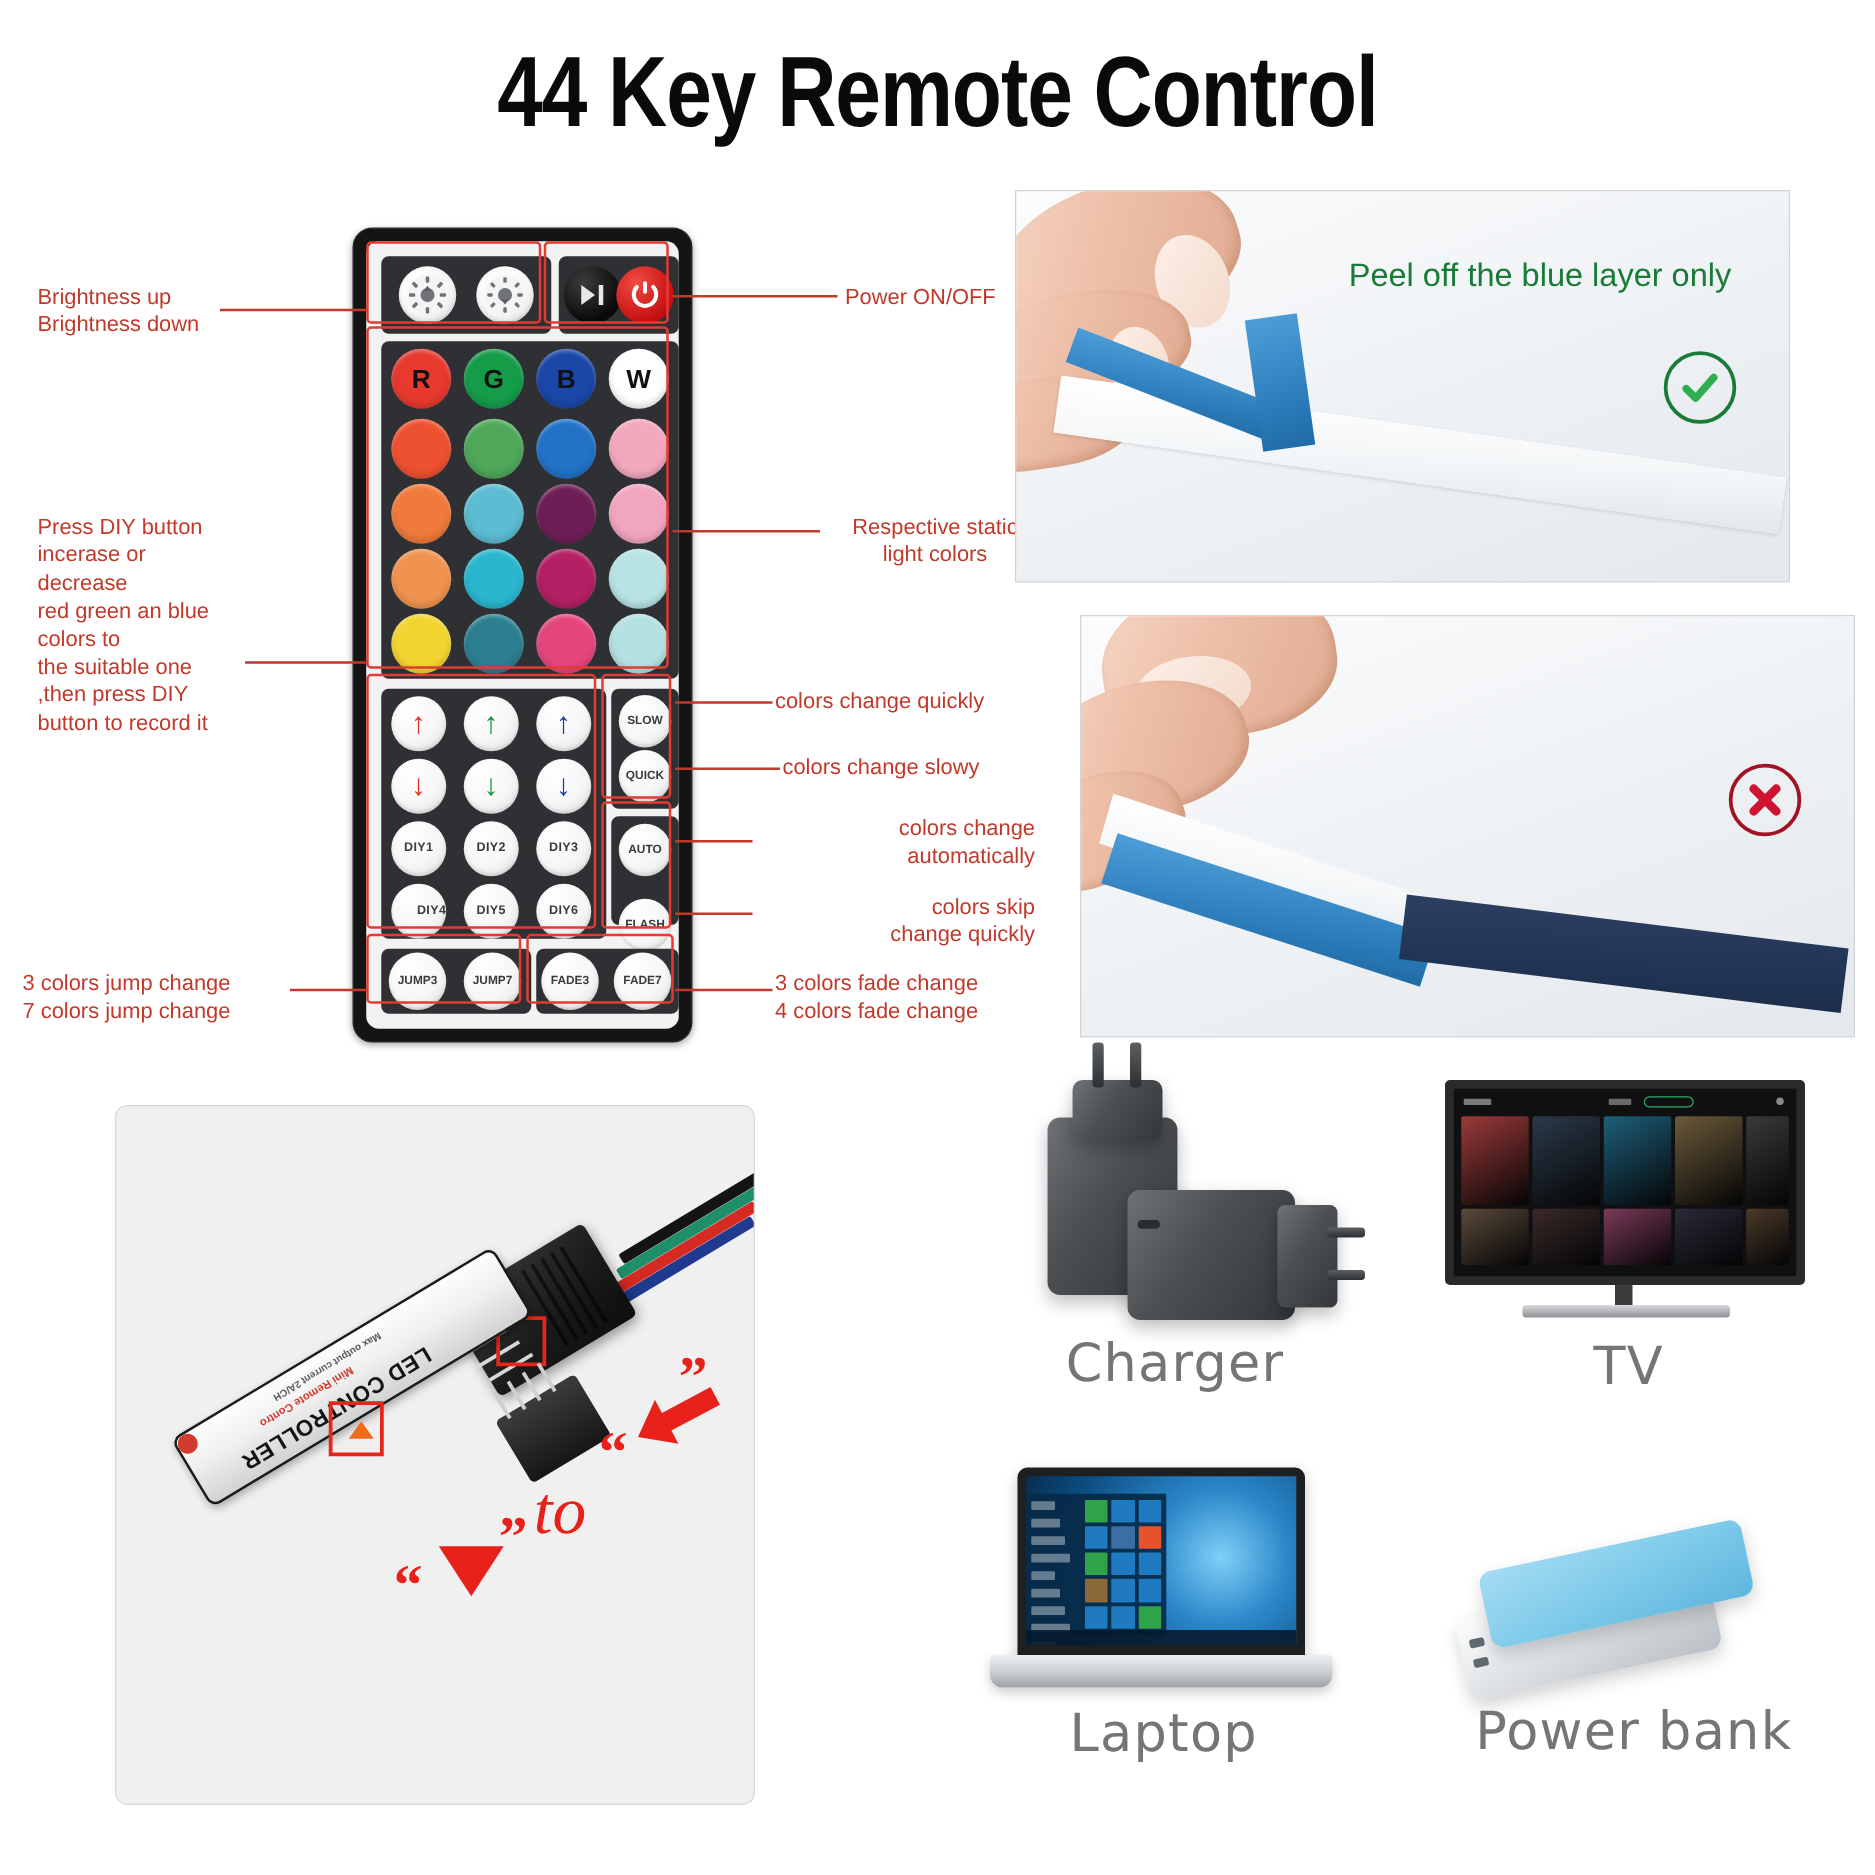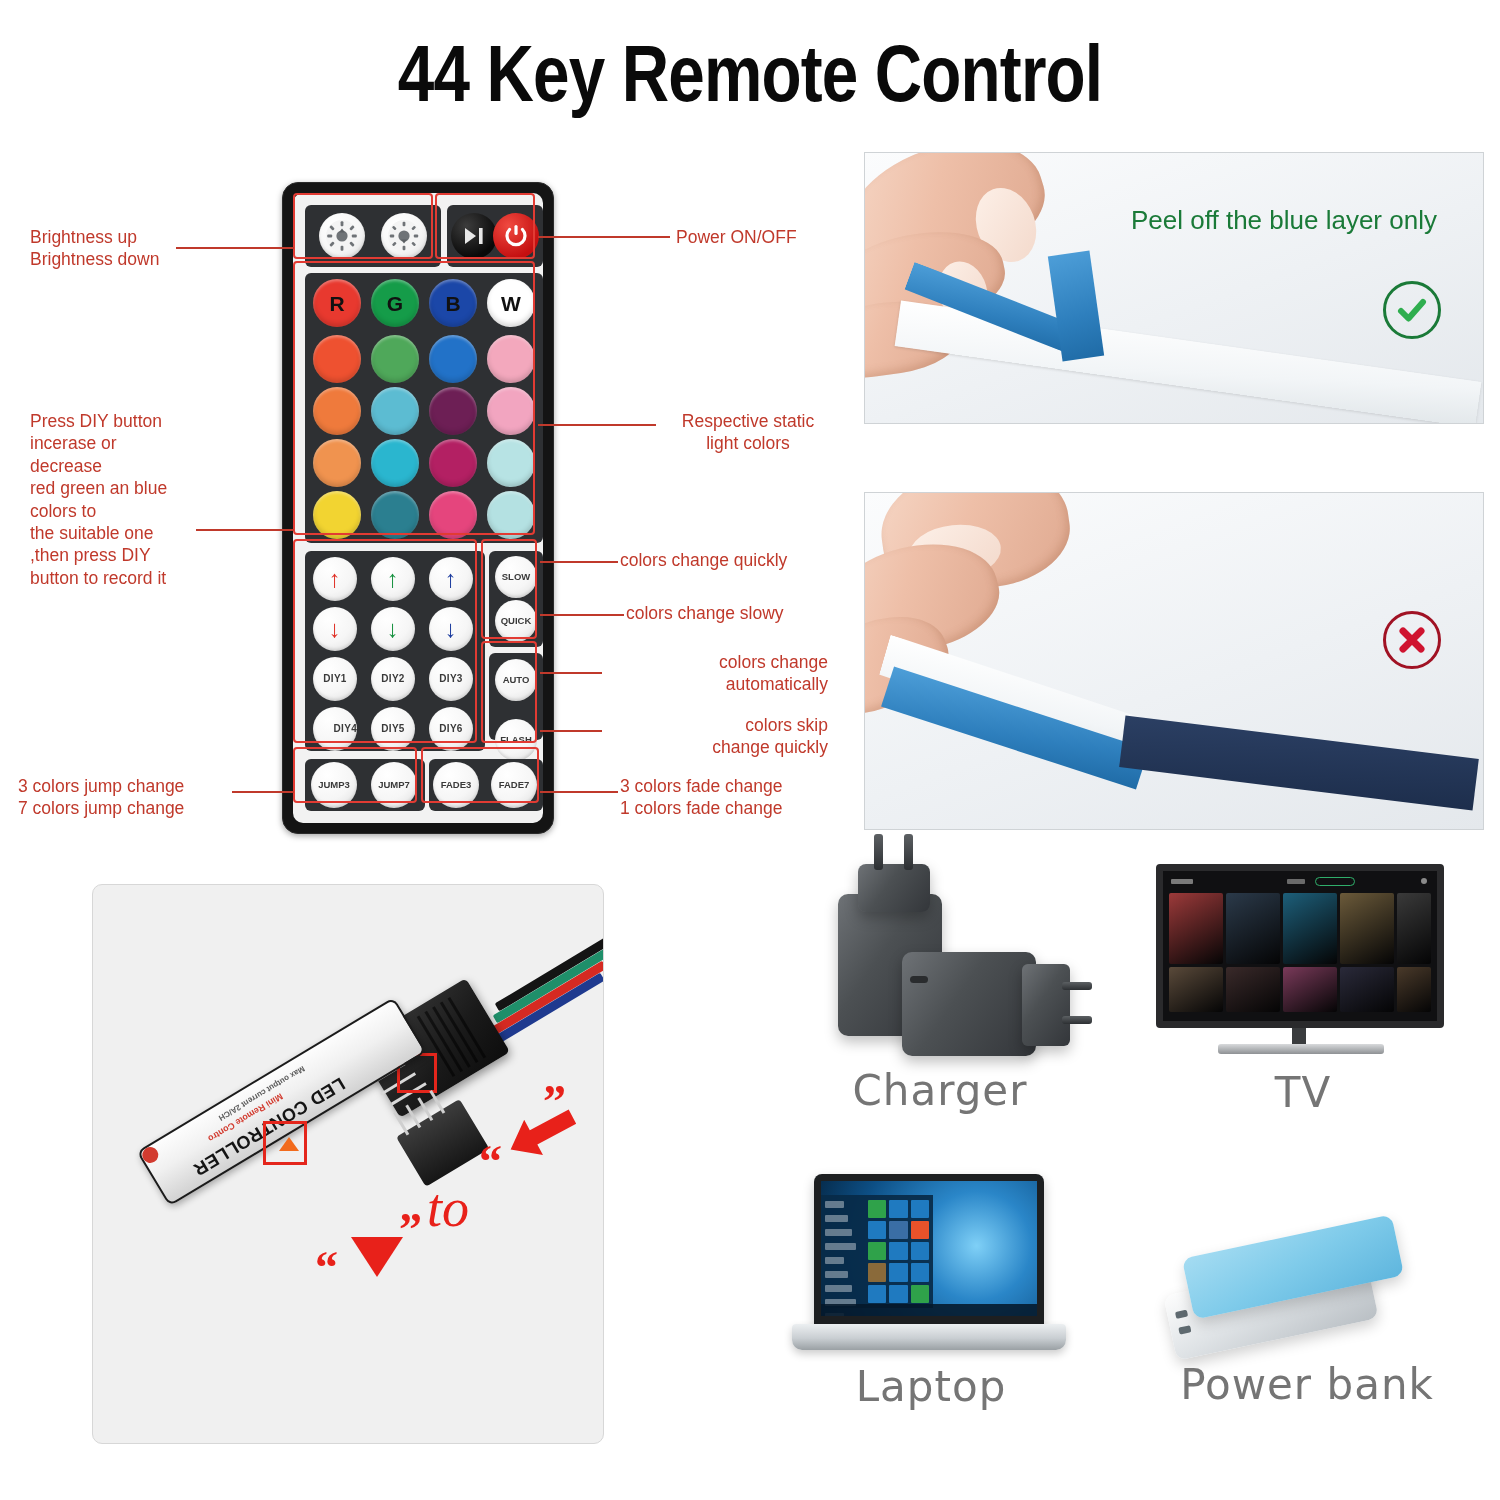--- a/index.html
+++ b/index.html
@@ -95,21 +95,21 @@
   }
   .callout.rightalign { text-align: right; }
 
   
   .peel-card {
     position: absolute;
     border: 1px solid #cfd3d6;
     overflow: hidden;
     background: linear-gradient(160deg, #fbfcfd 0%, #eef1f4 55%, #e4e8ec 100%);
   }
-  #peel-top    { left: 864px; top: 152px; width: 620px; height: 272px; }
+  #peel-top    { left: 812px; top: 152px; width: 620px; height: 314px; }
   #peel-bottom { left: 864px; top: 492px; width: 620px; height: 338px; }
   .peel-caption { position: absolute; font-size: 26px; white-space: nowrap; }
   .mark-circle {
     position: absolute; width: 58px; height: 58px; border-radius: 50%;
     border: 3px solid currentColor;
     display: flex; align-items: center; justify-content: center;
   }
 
   
   .hand { position: absolute; }
@@ -488,21 +488,21 @@
 
 <div class="callout rightalign" id="co-auto" style="left:600px; top:651px; width:228px;">colors change
 automatically</div>
 <div class="lead" style="left:540px; top:672px; width:62px;"></div>
 
 <div class="callout rightalign" id="co-flash" style="left:600px; top:714px; width:228px;">colors skip
 change quickly</div>
 <div class="lead" style="left:540px; top:730px; width:62px;"></div>
 
 <div class="callout" id="co-fade" style="left:620px; top:775px;">3 colors fade change
-1 colors fade change</div>
+4 colors fade change</div>
 <div class="lead" style="left:540px; top:791px; width:78px;"></div>
 
 <div class="peel-card" id="peel-top">
   <div class="hand">
     <div class="finger" style="left:-18px; top:-6px; width:198px; height:118px; transform:rotate(-17deg);"></div>
     <div class="nail" style="left:112px; top:34px; width:58px; height:76px; transform:rotate(-20deg);"></div>
     <div class="finger" style="left:-42px; top:82px; width:182px; height:92px; transform:rotate(-12deg);"></div>
     <div class="nail" style="left:74px; top:108px; width:48px; height:62px; transform:rotate(-16deg);"></div>
     <div class="finger" style="left:-56px; top:150px; width:150px; height:72px; transform:rotate(-8deg);"></div>
   </div>

